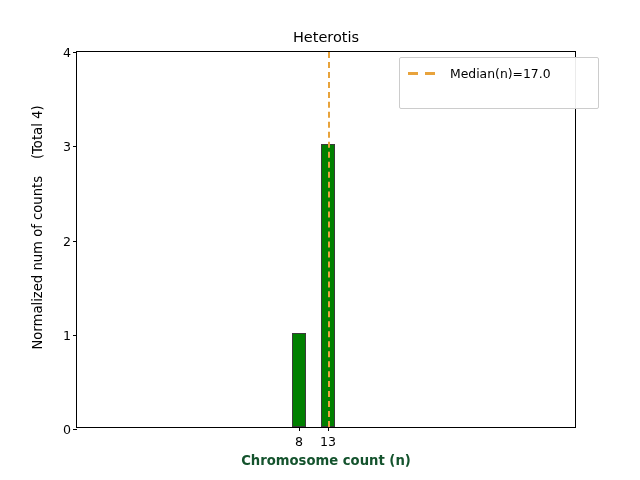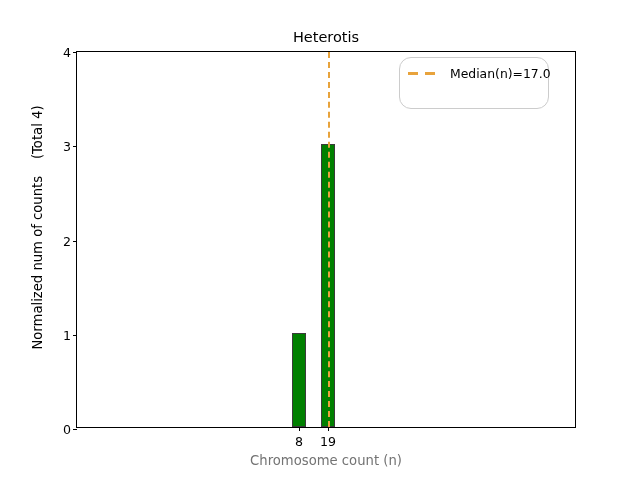--- a/index.html
+++ b/index.html
@@ -116,46 +116,47 @@
   }
 
   
   #xlabel {
     position: absolute;
     left: 76px;
     top: 453px;
     width: 500px;
     text-align: center;
     font-size: 13.2px;
-    color: #737373;
-    white-space: nowrap;
+    color: #14532d;
+    white-space: nowrap;
+    font-weight: bold;
   }
   #ylabel {
     position: absolute;
     left: -153px;
     top: 220px;
     width: 380px;
     text-align: center;
     font-size: 13.2px;
     color: #000000;
     transform: rotate(-90deg);
     white-space: pre;
   }
 
   
   #legend {
     position: absolute;
     left: 398px;
     top: 56px;
     border: 1px solid #cccccc;
     background: rgba(255,255,255,0.92);
-    border-radius: 12px;
+    border-radius: 2px;
     padding: 6px 0 6px 7px;
     box-sizing: border-box;
-    width: 150px;
+    width: 200px;
   }
   .legend-row {
     display: flex;
     align-items: center;
     height: 19px;
   }
   .legend-swatch {
     width: 34px;
     height: 12px;
     flex: 0 0 34px;
@@ -209,21 +210,21 @@
       <div class="ytick"></div>
       <div class="ytick-label">4</div>
     </div>
 
     <div class="xtick-wrap" style="left:222px;">
       <div class="xtick"></div>
       <div class="xtick-label">8</div>
     </div>
     <div class="xtick-wrap" style="left:251px;">
       <div class="xtick"></div>
-      <div class="xtick-label">19</div>
+      <div class="xtick-label">13</div>
     </div>
 
     <div class="bar" style="left:215px; width:14px; height:94.25px;"></div>
     <div class="bar" style="left:244px; width:14px; height:282.75px;"></div>
 
     <div id="median-line" style="left:251px;"></div>
 
     <div id="legend" style="left:322px; top:5px;">
       <div class="legend-row">
         <span class="legend-swatch"></span>

